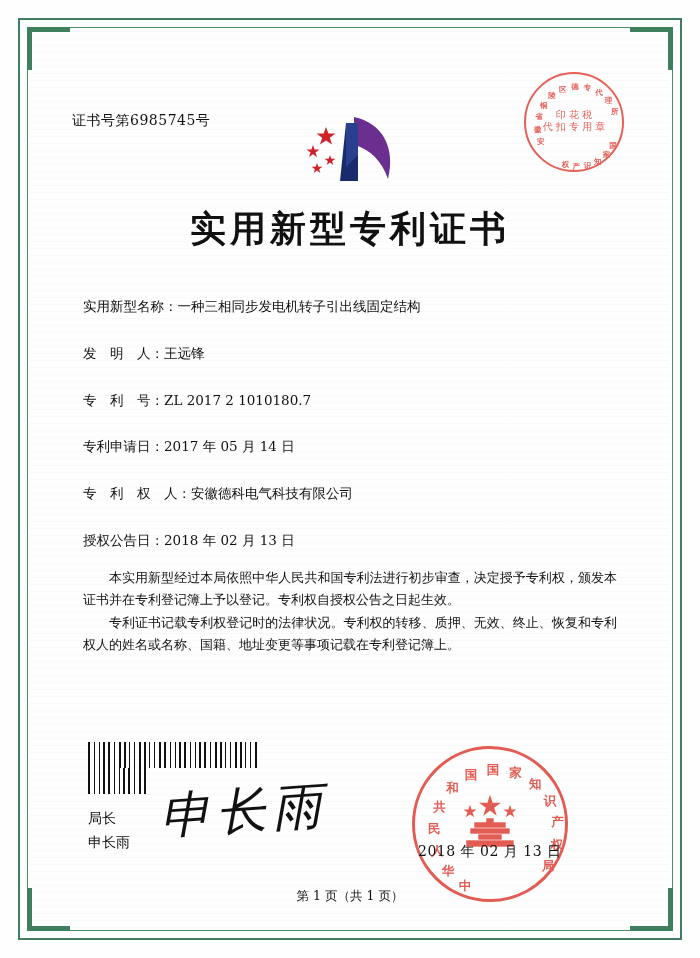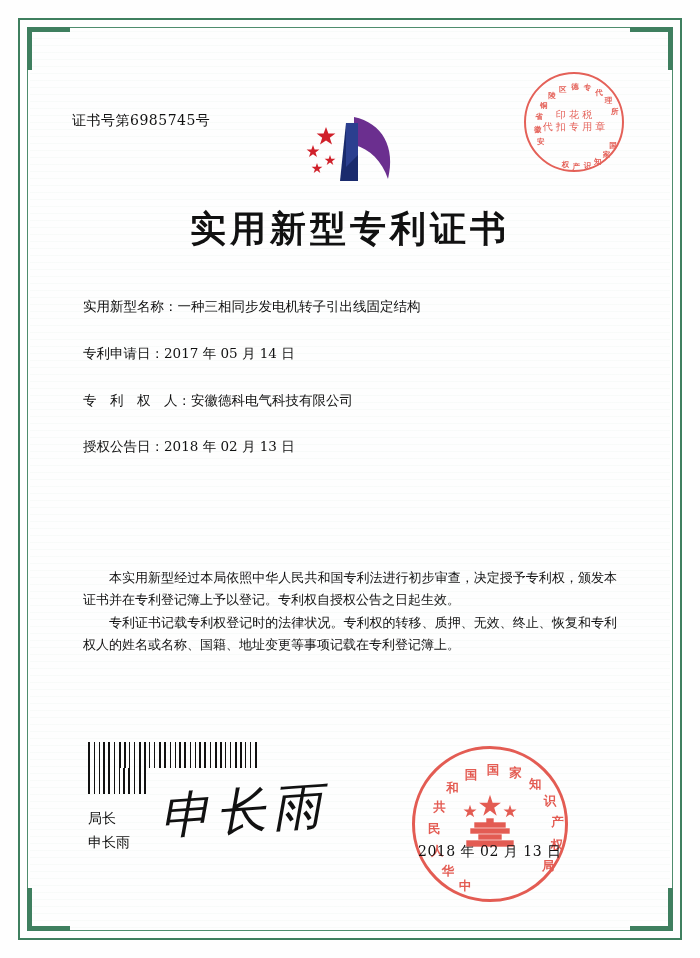--- a/index.html
+++ b/index.html
@@ -290,20 +290,26 @@
     <div class="mid-line" style="top:48px">代 扣 专 用 章</div>
   </div>
 
   <div class="title">实用新型专利证书</div>
 
   <div class="fields">
     <div class="field-row">
       <span class="field-label">实用新型名称：</span><span class="field-value">一种三相同步发电机转子引出线固定结构</span>
     </div>
     <div class="field-row">
+      <span class="field-label">发　明　人：</span><span class="field-value">王远锋</span>
+    </div>
+    <div class="field-row">
+      <span class="field-label">专　利　号：</span><span class="field-value">ZL 2017 2 1010180.7</span>
+    </div>
+    <div class="field-row">
       <span class="field-label">专利申请日：</span><span class="field-value">2017 年 05 月 14 日</span>
     </div>
     <div class="field-row">
       <span class="field-label">专　利　权　人：</span><span class="field-value">安徽德科电气科技有限公司</span>
     </div>
     <div class="field-row">
       <span class="field-label">授权公告日：</span><span class="field-value">2018 年 02 月 13 日</span>
     </div>
   </div>
 
@@ -346,14 +352,15 @@
           <rect x="26" y="42" width="22" height="4"></rect>
           <rect x="14" y="48" width="46" height="5"></rect>
           <rect x="34" y="26" width="6" height="6"></rect>
         </g>
       </svg>
     </div>
   </div>
 
   <div class="issue-date">2018 年 02 月 13 日</div>
 
+  <div class="footer">第 1 页（共 1 页）</div>
 
 </div>
 
 </body></html>

